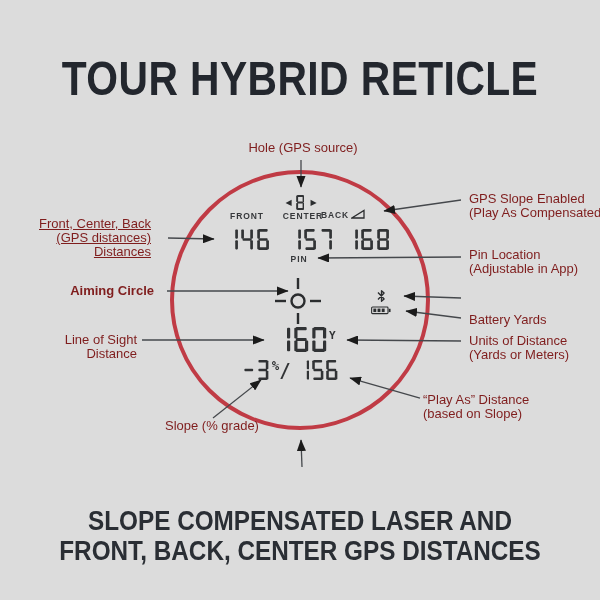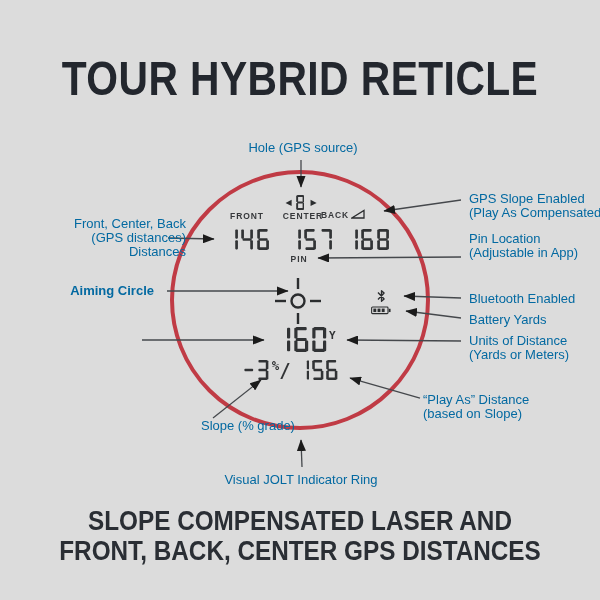--- a/index.html
+++ b/index.html
@@ -10,21 +10,21 @@
          font-size:48px;line-height:48px;font-weight:700;color:#23272e;
          transform:scaleX(0.85);letter-spacing:0.5px;white-space:nowrap;}
 
   .caption{position:absolute;left:0;right:0;top:506px;text-align:center;
            font-size:27px;line-height:30px;font-weight:700;color:#2a2e34;
            transform:scaleX(0.9);white-space:nowrap;}
 
   .ring{position:absolute;left:170px;top:170px;width:252px;height:252px;
         border:4px solid #c03b45;border-radius:50%;}
 
-  .lbl{position:absolute;color:#0369a1;font-size:13px;line-height:14px;white-space:nowrap;}
+  .lbl{position:absolute;color:#7f1d1d;font-size:13px;line-height:14px;white-space:nowrap;}
   .lbl.r{text-align:right;}
   .lbl.c{text-align:center;}
 
   .smallcap{position:absolute;font-size:8.5px;font-weight:700;letter-spacing:0.9px;
             color:#36383b;text-align:right;white-space:nowrap;
             display:flex;align-items:center;justify-content:center;}
 
   .lcd{display:inline-flex;align-items:center;color:#313335;}
   .lcd .lcd-char{font-family:"DejaVu Sans Mono",monospace;font-weight:700;
                  color:#313335;line-height:1;}
@@ -244,55 +244,57 @@
           <rect x="1.1" y="7.85" width="7.8" height="2.3" rx="0.7" fill="#313335"></rect>
           <rect x="0" y="9.7" width="2.3" height="7.8" rx="0.7" fill="#313335"></rect>
           <rect x="1.1" y="15.7" width="7.8" height="2.3" rx="0.7" fill="#313335"></rect>
           <rect x="7.7" y="9.7" width="2.3" height="7.8" rx="0.7" fill="#313335"></rect>
         </svg>
       </span>
   </div>
 
   <div class="lbl c" style="left:225px;top:141px;width:156px;">Hole (GPS source)</div>
 
-  <div class="lbl r" style="right:414px;top:217px;">
+  <div class="lbl r" style="right:449px;top:217px;text-decoration:underline;">
     <div>Front, Center, Back</div>
     <div>(GPS distances)</div>
     <div>Distances</div>
   </div>
 
   <div class="lbl r" style="right:446px;top:284px;font-weight:bold;">Aiming Circle</div>
 
+  <div class="lbl r" style="right:463px;top:333px;">
+    <div>Line of Sight</div>
+    <div>Distance</div>
+  </div>
 
   <div class="lbl" style="left:469px;top:192px;">
     <div>GPS Slope Enabled</div>
     <div>(Play As Compensated)</div>
   </div>
 
-  <div class="lbl" style="left:469px;top:232px;">
+  <div class="lbl" style="left:469px;top:248px;">
     <div>Pin Location</div>
     <div>(Adjustable in App)</div>
   </div>
 
-  <div class="lbl" style="left:469px;top:292px;">Bluetooth Enabled</div>
 
   <div class="lbl" style="left:469px;top:313px;">Battery Yards</div>
 
   <div class="lbl" style="left:423px;top:393px;">
     <div>“Play As” Distance</div>
     <div>(based on Slope)</div>
   </div>
 
   <div class="lbl" style="left:469px;top:334px;">
     <div>Units of Distance</div>
     <div>(Yards or Meters)</div>
   </div>
 
-  <div class="lbl" style="left:165px;top:419px;margin-left:36px;">Slope (% grade)</div>
-
-  <div class="lbl c" style="left:180px;top:473px;width:242px;">Visual JOLT Indicator Ring</div>
+  <div class="lbl" style="left:165px;top:419px;">Slope (% grade)</div>
+
 
   <div class="caption">
     <div>SLOPE COMPENSATED LASER AND</div>
     <div>FRONT, BACK, CENTER GPS DISTANCES</div>
   </div>
 
 </div>
 
 </body></html>

